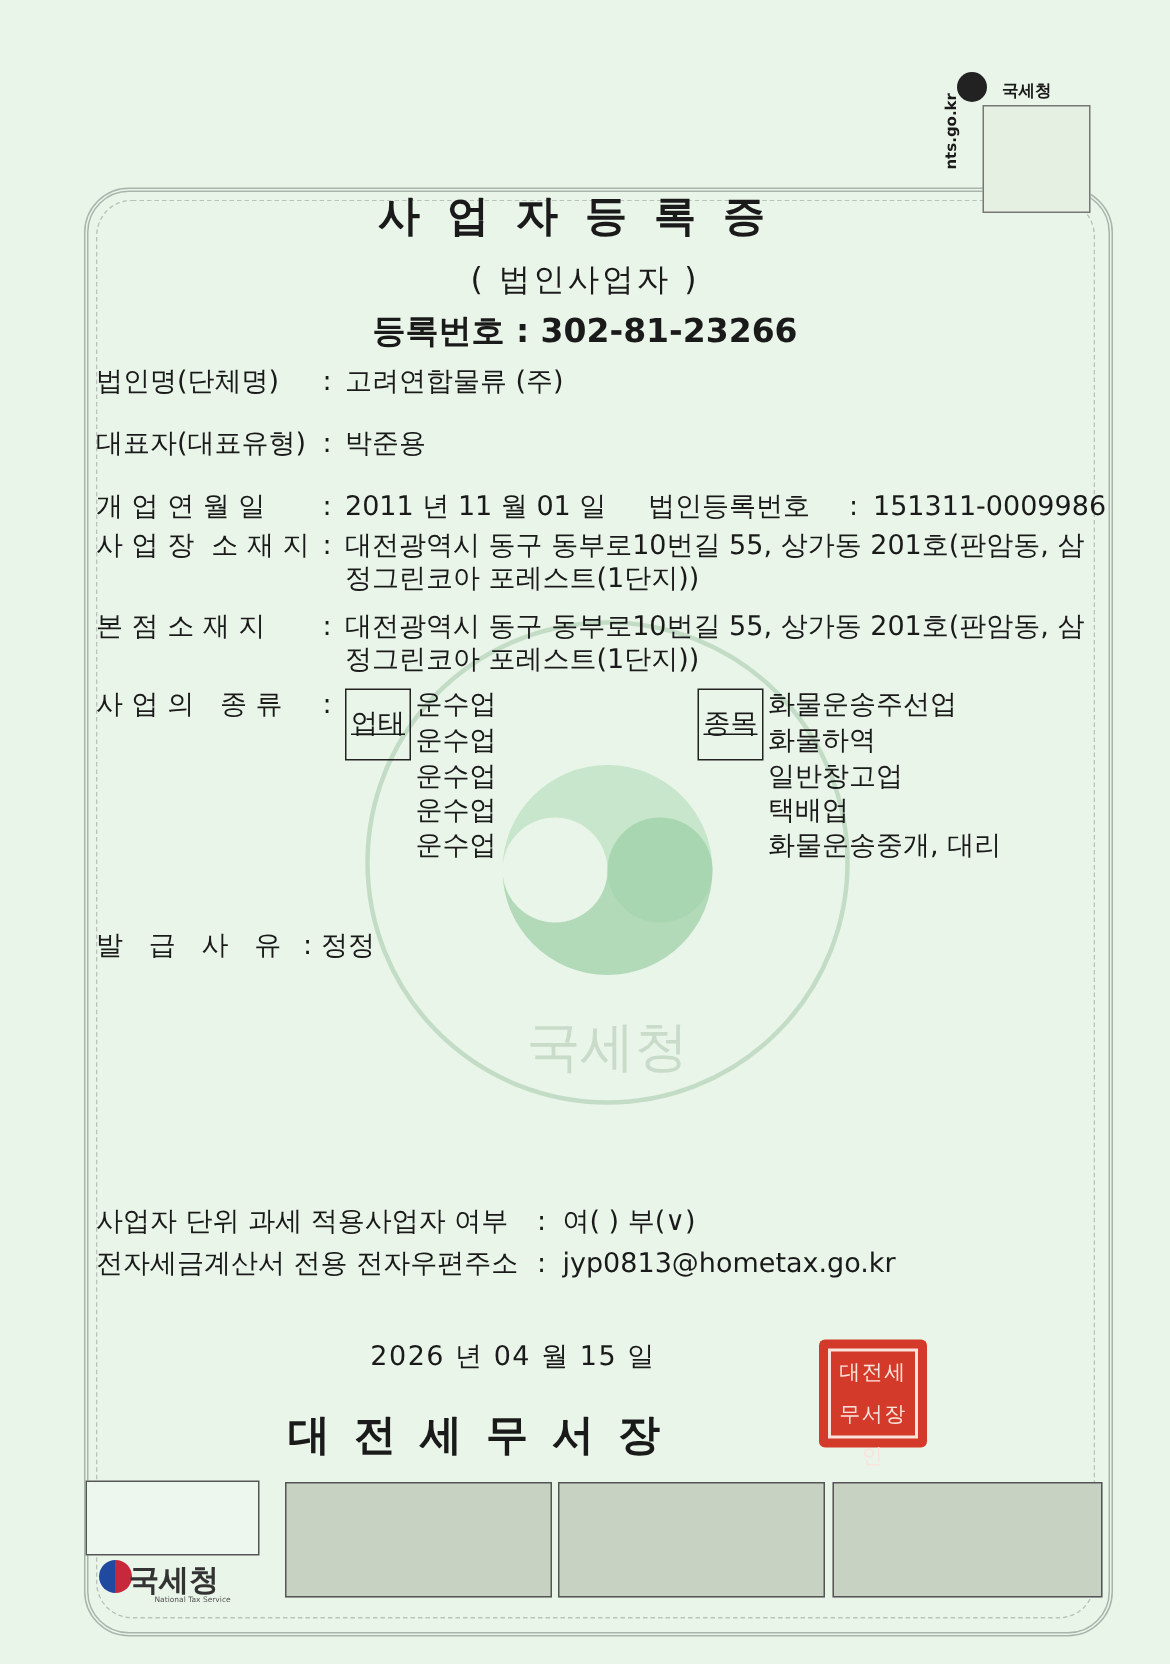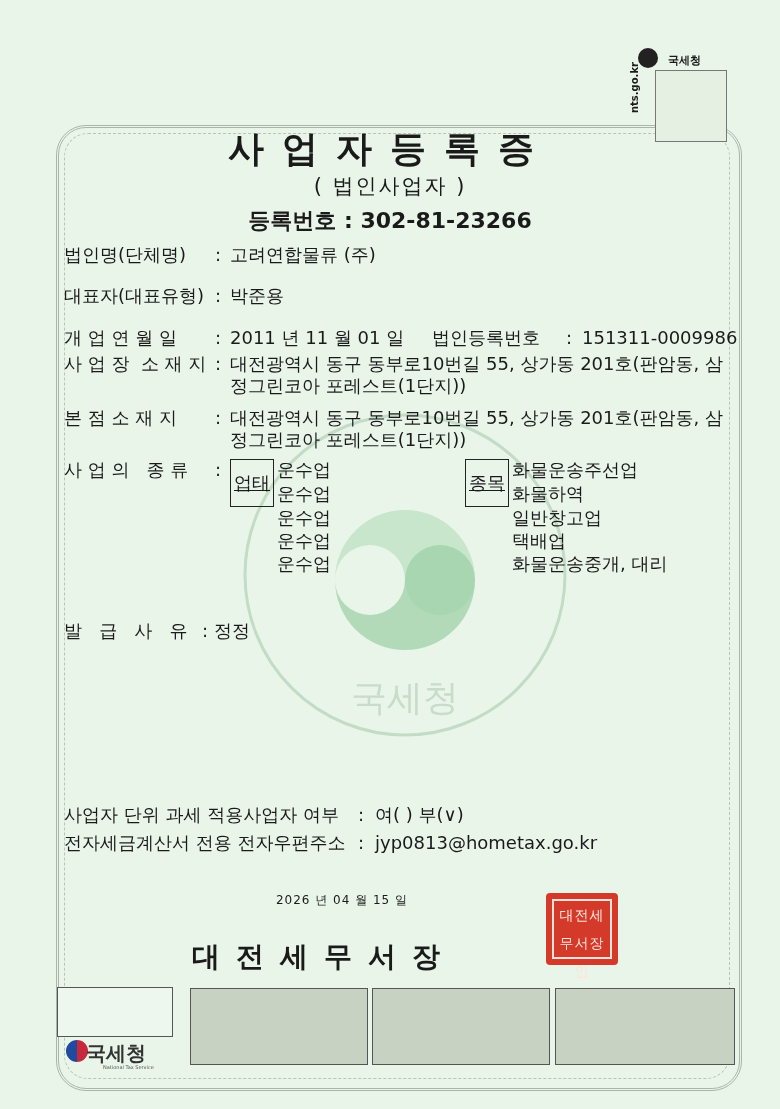--- a/index.html
+++ b/index.html
@@ -2,29 +2,29 @@
 <html><head>
 <meta charset="utf-8">
 <style>
   html, body { margin:0; padding:0; }
   body { width:780px; height:1109px; background:#eaf5ea; position:relative; overflow:hidden;
          font-family:"DejaVu Sans", sans-serif; color:#1a1a1a; }
   .abs { position:absolute; }
   .frame { left:56px; top:125px; width:680px; height:960px; border:3px double #a9b4ab; border-radius:30px; }
   .frame-inner { left:64px; top:133px; width:664px; height:944px; border:1px dashed #b9c3ba; border-radius:24px; }
   .watermark { left:235px; top:410px; width:340px; height:330px; }
-  .title { left:0; width:780px; top:125px; text-align:center; font-size:36px; letter-spacing:18px; font-weight:bold; }
+  .title { left:0; width:780px; top:125px; text-align:center; font-size:28px; letter-spacing:18px; font-weight:bold; }
   .subtitle { left:0; width:780px; top:172px; text-align:center; font-size:21px; letter-spacing:2px; }
   .regno { left:0; width:780px; top:206px; text-align:center; font-size:22px;font-weight:bold; }
   .row { font-size:18px; line-height:22px; }
   .lbl { left:64px; white-space:pre; }
   .colon { left:215px; }
   .val { left:230px; width:510px; }
   .boxed { border:1px solid #222; padding:12px 3px;text-decoration:underline; }
-  .bigdate { left:0; width:684px; top:892px; text-align:center; font-size:12px; letter-spacing:1px; }
+  .bigdate { left:0; width:684px; top:892px; text-align:center; font-size:18px; letter-spacing:1px; }
   .office { left:0; width:648px; top:938px; text-align:center; font-size:28px; letter-spacing:16px; font-weight:bold; }
   .seal { left:546px; top:893px; width:72px; height:72px; background:#d33a2a; border-radius:4px; }
   .seal-in { position:absolute; left:6px; top:6px; right:6px; bottom:6px; border:2px solid #fbe2da; color:#fbe2da;
              font-size:14px; line-height:28px; text-align:center; letter-spacing:1px; }
   .stub { top:988px; height:75px; border:1px solid #555; background:#c8d2c3; }
   .blankbox { left:57px; top:987px; width:114px; height:48px; border:1px solid #555; background:#eef7ee; }
   .nts-logo-text { left:86px; top:1040px; font-size:20px; font-weight:bold; color:#333; }
   .nts-logo-sub { left:103px; top:1064px; font-size:5px; color:#555; }
   .yin { left:66px; top:1040px; width:22px; height:22px; border-radius:50%;
          background:conic-gradient(#c8283c 0 180deg, #1f4aa0 180deg 360deg); }

